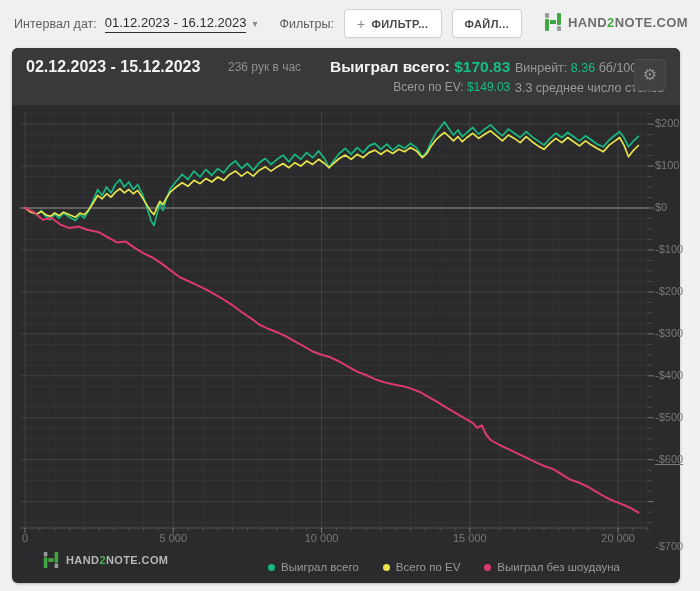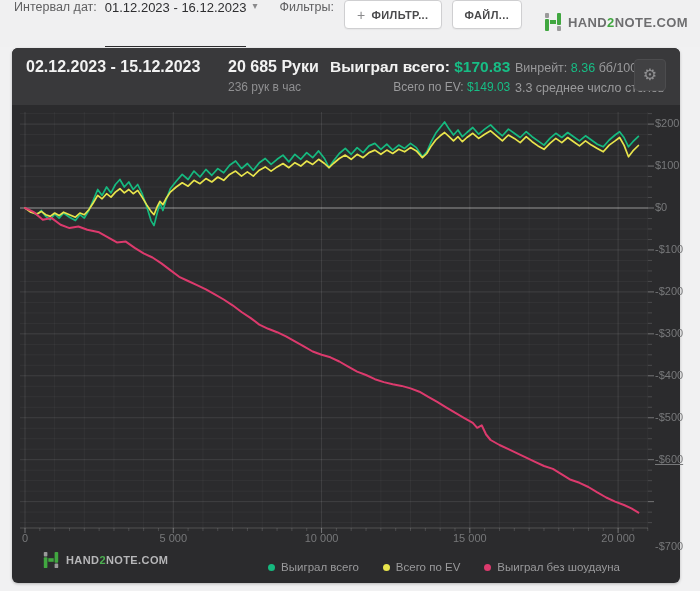--- a/index.html
+++ b/index.html
@@ -3,21 +3,21 @@
 <meta charset="utf-8">
 <style>
   html,body{margin:0;padding:0;}
   body{
     width:700px;height:591px;position:relative;overflow:hidden;
     background:#f1f1f2;
     font-family:"Liberation Sans", sans-serif;
     -webkit-font-smoothing:antialiased;
   }
   
-  .topbar{position:absolute;left:0;top:0;width:700px;height:47px;background:#f0f0f1;display:flex;}
+  .topbar{position:absolute;left:0;top:0;width:700px;height:47px;background:#f0f0f1;display:flex;align-items:center;}
   .tb-label{font-size:12.5px;color:#5f5f61;margin-left:14px;}
   .tb-date{font-size:13px;color:#2e2e30;margin-left:8px;padding-bottom:2px;border-bottom:1px solid #2e2e30;cursor:pointer;}
   .tb-caret{font-size:10px;color:#8a8a8c;margin-left:6px;cursor:pointer;}
   .tb-filters{font-size:12.5px;color:#5f5f61;margin-left:22px;}
   .tb-btn{margin-left:10px;height:27px;padding:0 12px;background:#ffffff;border:1px solid #cfcfd1;border-radius:4px;
     font-size:11px;font-weight:bold;color:#4a4a4c;letter-spacing:.4px;display:flex;align-items:center;cursor:pointer;
     box-shadow:0 1px 1px rgba(0,0,0,.04);font-family:"Liberation Sans", sans-serif;}
   .tb-btn .plus{color:#8a8a8c;font-weight:normal;font-size:14px;margin-right:6px;}
   
   .brand{position:absolute;display:flex;align-items:center;}
@@ -90,21 +90,20 @@
     <span class="brand-text"><span>HAND</span><span class="two">2</span><span>NOTE.COM</span></span>
   </div>
 </div>
 
 <div class="panel">
   <div class="panel-header">
     <div class="hdr-col col-date">
       <div class="hdr-title">02.12.2023 - 15.12.2023</div>
     </div>
     <div class="hdr-col col-hands">
-      <div class="hdr-title">20 685 Руки</div>
       <div class="hdr-sub">236 рук в час</div>
     </div>
     <div class="hdr-col col-won">
       <div class="won-line1">
         <span class="lbl">Выиграл всего:</span>
         <span class="green">$170.83</span>
       </div>
       <div class="won-line2">
         <span class="lbl">Всего по EV:</span>
         <span class="green">$149.03</span>

